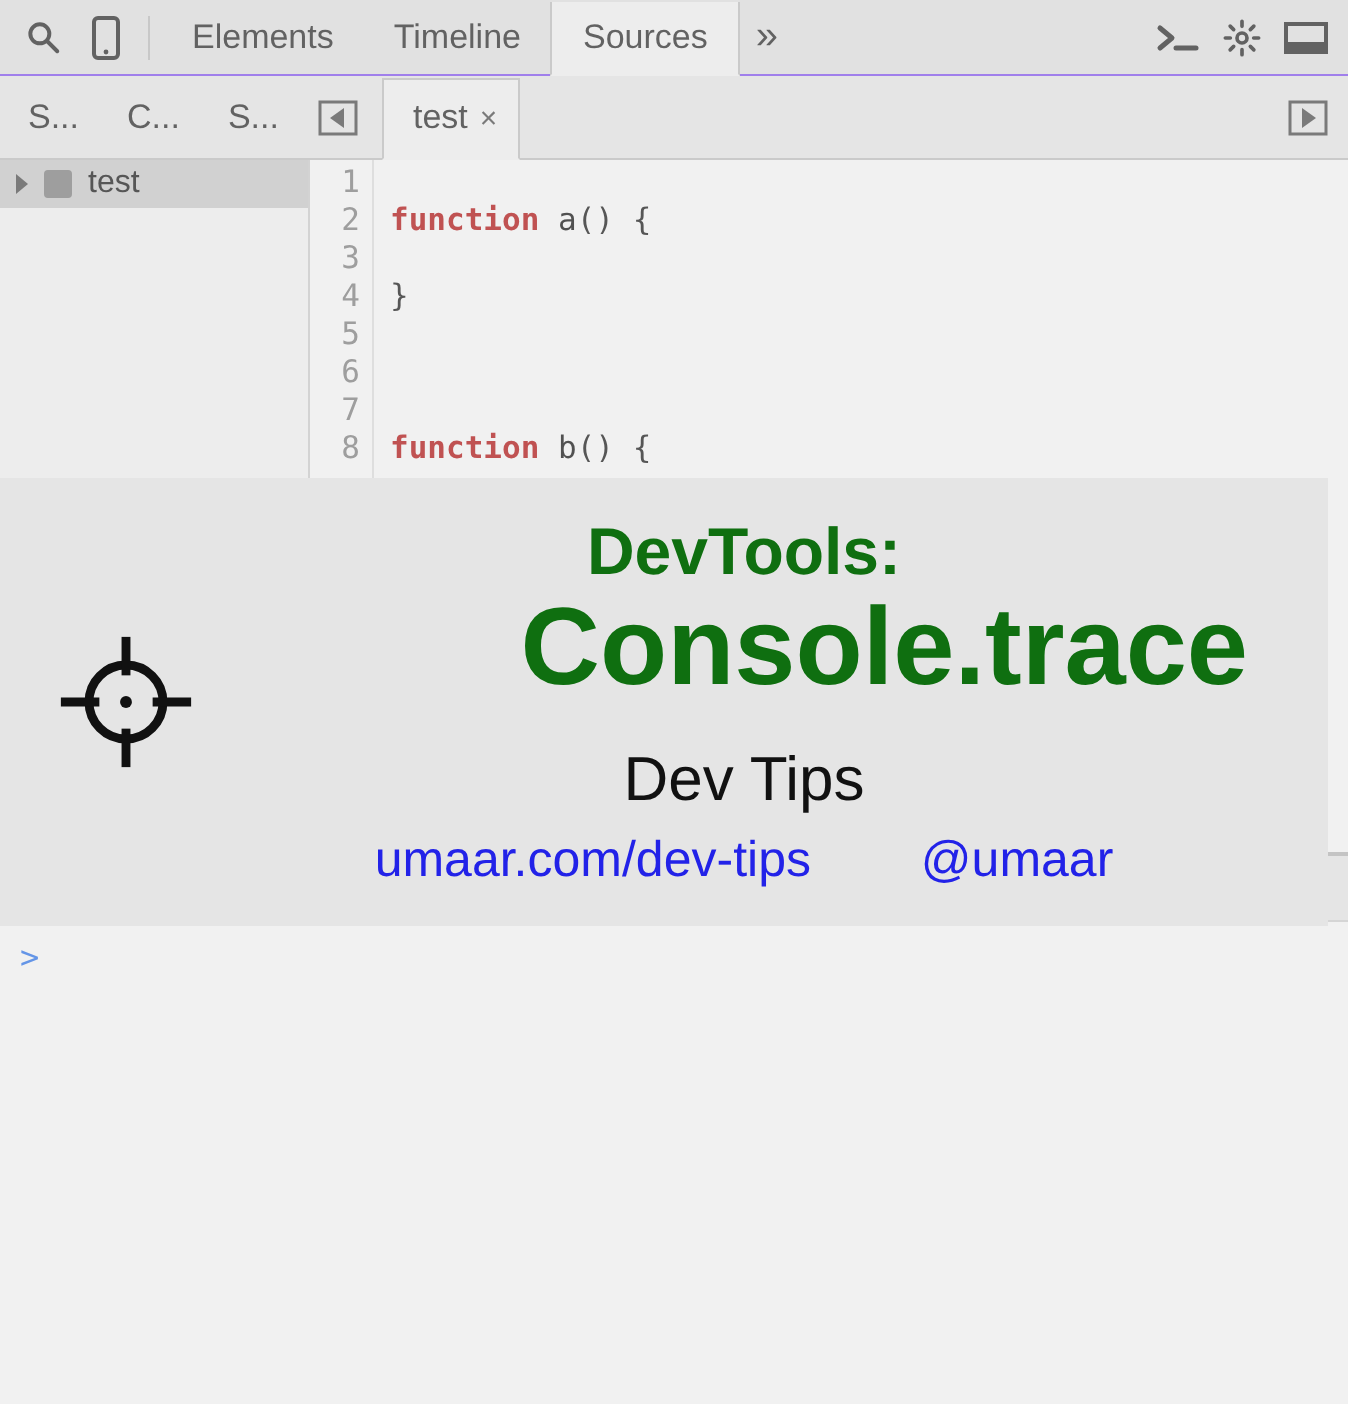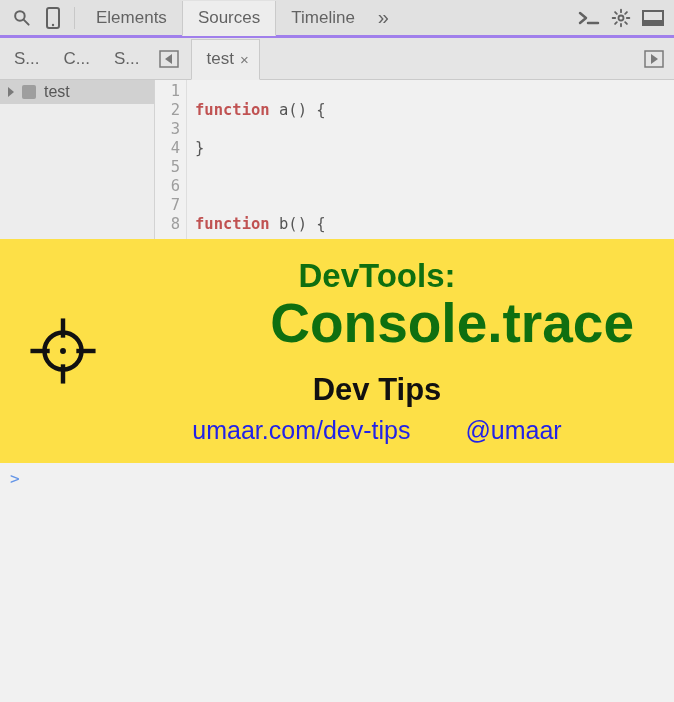--- a/index.html
+++ b/index.html
@@ -9,21 +9,21 @@
     font-family: "Lucida Grande", "Segoe UI", Arial, sans-serif;
     background: #fff;
     overflow: hidden;
     position: relative;
   }
 
   
   .toolbar {
     height: 38px;
     background: #e9e9e9;
-    border-bottom: 3px solid #8b5cf6;
+    border-bottom: 1px solid #8b5cf6;
     display: flex;
     align-items: center;
     padding: 0 6px;
     gap: 2px;
     color: #333;
   }
   .toolbar-icon {
     width: 30px;
     height: 30px;
     display: flex;
@@ -163,34 +163,34 @@
     width:14px; height:14px; border:1px solid #888; background:#fff; border-radius:2px;
   }
 
   
   .console-body { height: 244px; background: #fff; }
   .prompt-row { padding: 8px 10px; color: #367cf1; font-family: Menlo, monospace; font-size: 16px; }
 
   
   .overlay {
     position: absolute;
-    left: 0; right: 0;
+    left: 0; right: 10px;
     top: 239px;
     height: 224px;
-    background: #fde047;
+    background: #e5e5e5;
     display: flex;
     align-items: center;
     padding-left: 26px;
     gap: 20px;
   }
   .target-icon { width: 74px; height: 74px; color:#111; }
   .overlay-text { flex:1; text-align:center; padding-right: 40px; }
   .title1 { color: #0f6f10; font-weight: 800; font-size: 33px; }
   .title2 { color: #0f6f10; font-weight: 800; font-size: 55px; line-height: 1.03; text-align: right; }
-  .title3 { color: #111; font-weight: 700; font-size: 31px; margin-top: 20px;}
+  .title3 { color: #111; font-weight: 400; font-size: 31px; margin-top: 20px;}
   .links { margin-top: 8px; font-size: 25px; font-weight: 400; }
   .links .link { color: #2222e8; display:inline-block; padding: 0 24px; }
 
   
   .dim {
     position:absolute; inset:0;
     background: rgba(210,210,210,0.30);
     pointer-events: none;
   }
 
@@ -208,22 +208,22 @@
   </span>
   <span class="toolbar-icon">
     <svg width="16" height="22" viewBox="0 0 16 22">
         <rect x="2" y="1" width="12" height="20" rx="2" fill="none" stroke="#333" stroke-width="2"></rect>
         <circle cx="8" cy="18" r="1.2" fill="#333"></circle>
       </svg>
   </span>
   <span class="toolbar-sep"></span>
   <div class="tabs">
     <div class="tab">Elements</div>
+    <div class="tab">Timeline</div>
     <div class="tab active">Sources</div>
-    <div class="tab">Timeline</div>
     <div class="more">»</div>
   </div>
   <span class="spacer"></span>
   <span class="toolbar-icon">
     <svg width="22" height="16" viewBox="0 0 22 16">
         <polyline points="2,3 8,8 2,13" fill="none" stroke="#333" stroke-width="2.5" stroke-linecap="round" stroke-linejoin="round"></polyline>
         <line x1="10" y1="13" x2="20" y2="13" stroke="#333" stroke-width="2.5" stroke-linecap="round"></line>
       </svg>
   </span>
   <span class="toolbar-icon">

